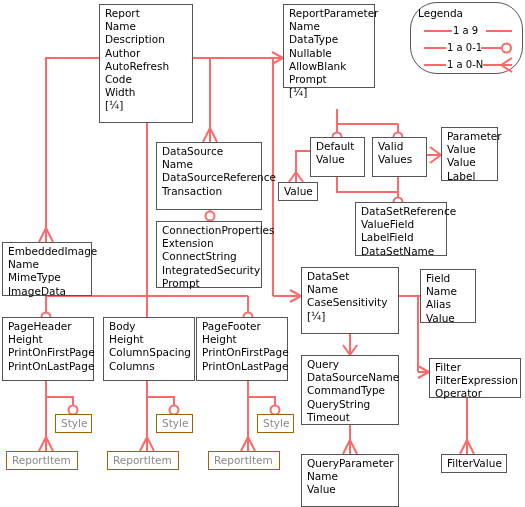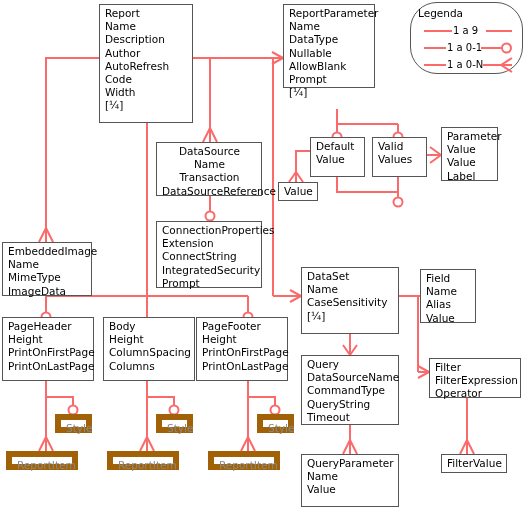--- a/index.html
+++ b/index.html
@@ -18,21 +18,21 @@
     border:1px solid #555555;
     padding:2px 4px 3px 5px;
     font-size:10.5px;
     line-height:13.2px;
     color:#000000;
     white-space:nowrap;
     z-index:5;
   }
   .box .ln{display:block;}
   .box.muted{
-    border:6px solid #a16207;
+    border:1px solid #a16207;
     color:#8a8a8a;
   }
   #legend{
     position:absolute;
     box-sizing:border-box;
     background:#ffffff;
     border:1px solid #555555;
     z-index:6;
     font-size:10.5px;
     color:#000;
@@ -142,25 +142,25 @@
   <div class="box" style="left:283px;top:4px;width:92px;height:84px;">
     <span class="ln">ReportParameter</span>
     <span class="ln">Name</span>
     <span class="ln">DataType</span>
     <span class="ln">Nullable</span>
     <span class="ln">AllowBlank</span>
     <span class="ln">Prompt</span>
     <span class="ln">[¼]</span>
   </div>
 
-  <div class="box" style="left:156px;top:142px;width:106px;height:54px;text-align:center;">
+  <div class="box" style="left:156px;top:142px;width:106px;height:68px;">
     <span class="ln">DataSource</span>
     <span class="ln">Name</span>
+    <span class="ln">DataSourceReference</span>
     <span class="ln">Transaction</span>
-    <span class="ln">DataSourceReference</span>
   </div>
 
   <div class="box" style="left:156px;top:221px;width:106px;height:67px;">
     <span class="ln">ConnectionProperties</span>
     <span class="ln">Extension</span>
     <span class="ln">ConnectString</span>
     <span class="ln">IntegratedSecurity</span>
     <span class="ln">Prompt</span>
   </div>
 
@@ -185,20 +185,26 @@
     <span class="ln">Parameter</span>
     <span class="ln">Value</span>
     <span class="ln">Value</span>
     <span class="ln">Label</span>
   </div>
 
   <div class="box" style="left:278px;top:182px;width:40px;height:19px;">
     <span class="ln">Value</span>
   </div>
 
+  <div class="box" style="left:355px;top:202px;width:92px;height:54px;">
+    <span class="ln">DataSetReference</span>
+    <span class="ln">ValueField</span>
+    <span class="ln">LabelField</span>
+    <span class="ln">DataSetName</span>
+  </div>
 
   <div class="box" style="left:301px;top:267px;width:98px;height:67px;">
     <span class="ln">DataSet</span>
     <span class="ln">Name</span>
     <span class="ln">CaseSensitivity</span>
     <span class="ln">[¼]</span>
   </div>
 
   <div class="box" style="left:420px;top:269px;width:56px;height:54px;">
     <span class="ln">Field</span>

